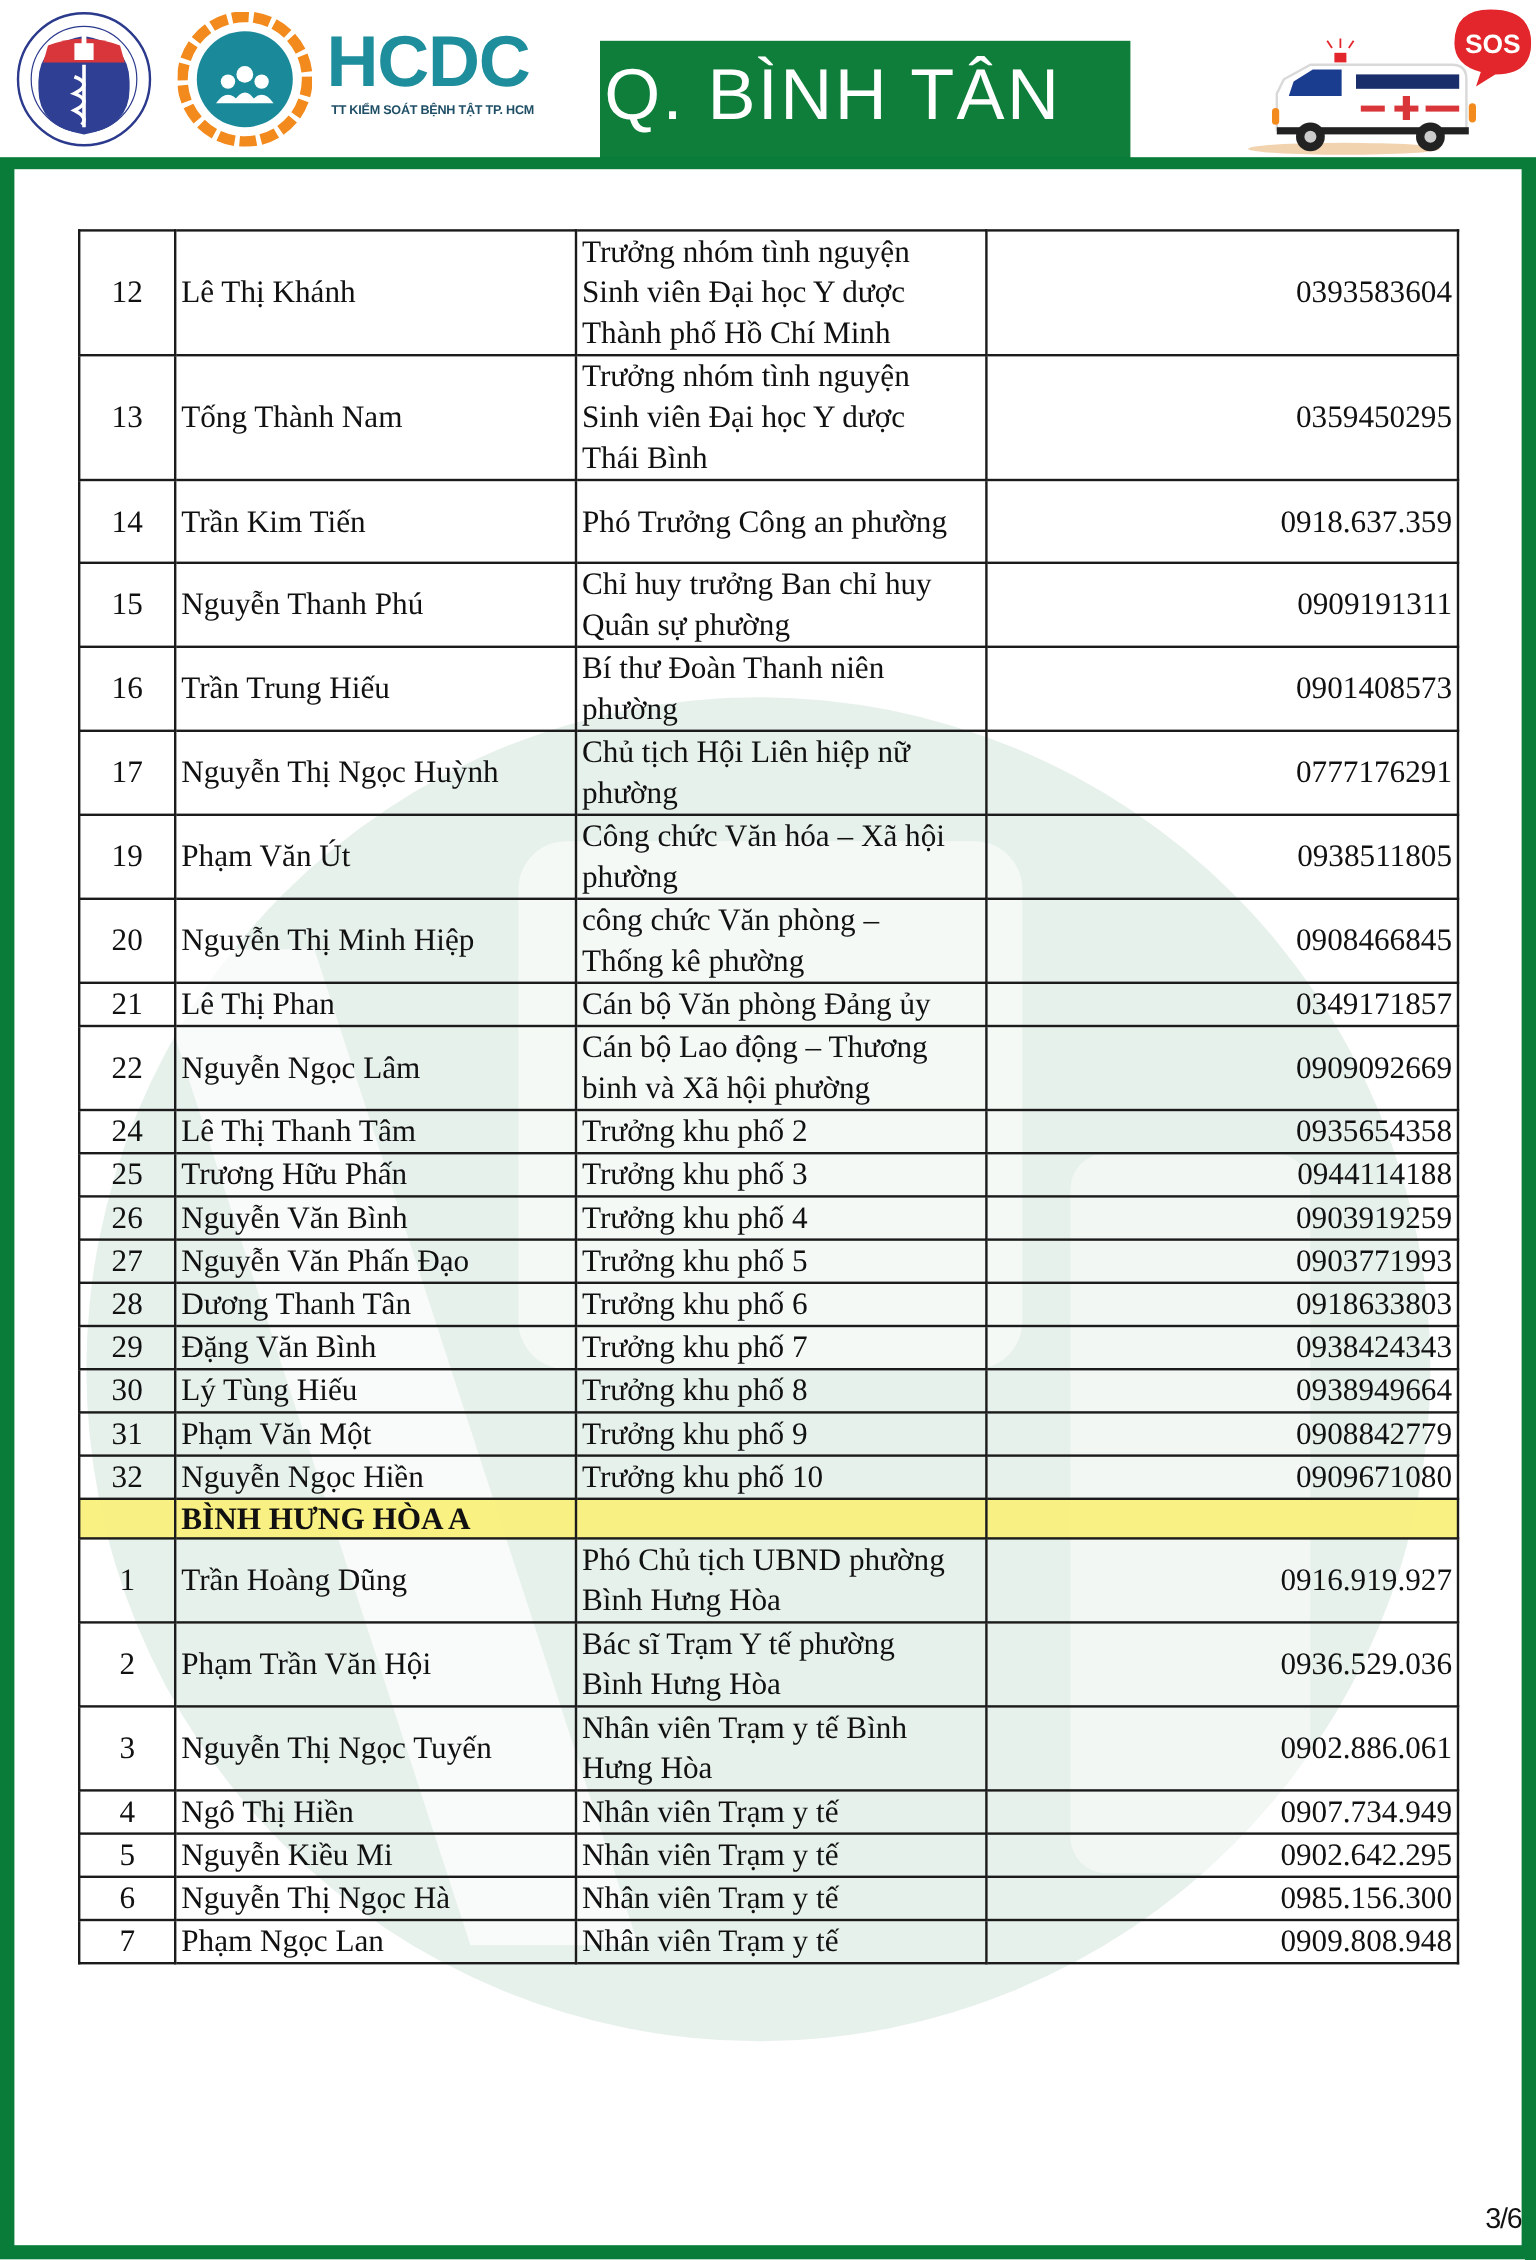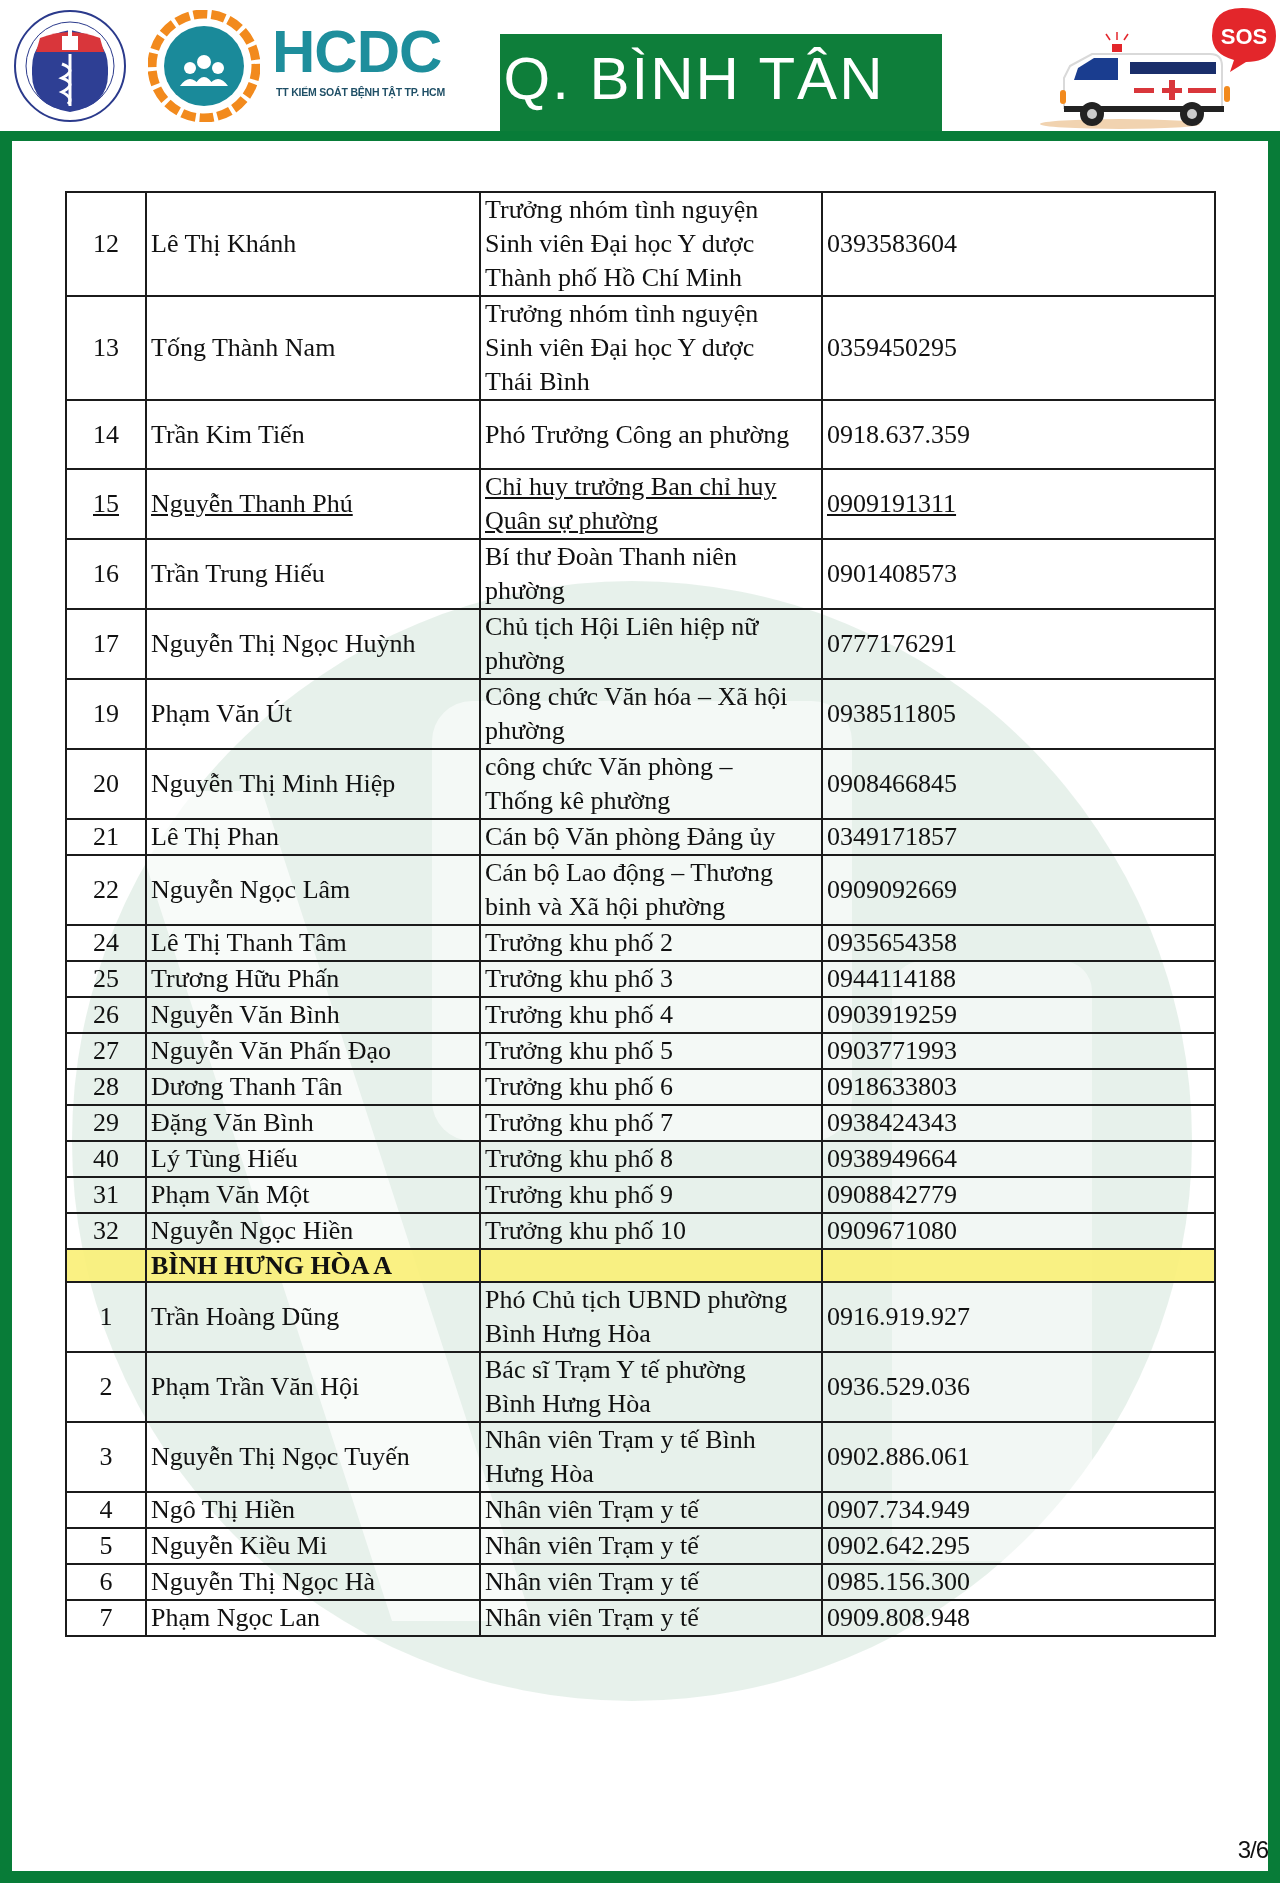--- a/index.html
+++ b/index.html
@@ -21,21 +21,21 @@
   .watermark { position: absolute; left: 0; top: 0; width: 1256px; height: 1730px; pointer-events: none; }
 
   table.roster {
     position: absolute; left: 53px; top: 50px; width: 1151px; border-collapse: collapse;
     font-family: "Liberation Serif", serif; font-size: 26px; color: #111; table-layout: fixed;
   }
   table.roster td { border: 2.5px solid #1b1b1b; padding: 0 4px; line-height: 34px; vertical-align: middle; background: transparent; }
   td.c-no { text-align: center; width: 70px; }
   td.c-name { width: 324px; }
   td.c-role { width: 332px; }
-  td.c-phone { text-align: left; }
+  td.c-phone { text-align: right; }
   tr.section td { background: rgba(250, 240, 120, 0.92); font-weight: bold; height: 31px; line-height: 30px; }
   .role-text { white-space: pre-line; display: block; }
   .page-num { position: absolute; left: 0; width: 1256px; top: 1695px; text-align: right; font-family: "Liberation Sans", sans-serif; font-size: 24px; color: #111; letter-spacing: -1px; }
 </style>
 </head>
 <body>
 
 <div class="header">
   <svg class="dept-logo" viewBox="0 0 116 116">
     <circle cx="58" cy="58" r="55" fill="#fff" stroke="#2b3a8c" stroke-width="2"></circle>
@@ -117,21 +117,21 @@
             <td class="c-phone"><span>0359450295</span></td>
           </tr>
           <tr style="height: 69px; margin-top: 44px;">
             <td class="c-no"><span>14</span></td>
             <td class="c-name"><span>Trần Kim Tiến</span></td>
             <td class="c-role">
               <span class="role-text">Phó Trưởng Công an phường</span>
             </td>
             <td class="c-phone"><span>0918.637.359</span></td>
           </tr>
-          <tr style="height: 69px; text-decoration: underline;">
+          <tr style="height: 69px;">
             <td class="c-no"><span>15</span></td>
             <td class="c-name"><span>Nguyễn Thanh Phú</span></td>
             <td class="c-role">
               <span class="role-text">Chỉ huy trưởng Ban  chỉ huy
 Quân sự phường</span>
             </td>
             <td class="c-phone"><span>0909191311</span></td>
           </tr>
           <tr style="height: 69px;">
             <td class="c-no"><span>16</span></td>
@@ -228,21 +228,21 @@
           </tr>
           <tr style="height: 35px;">
             <td class="c-no"><span>29</span></td>
             <td class="c-name"><span>Đặng Văn Bình</span></td>
             <td class="c-role">
               <span class="role-text">Trưởng khu phố 7</span>
             </td>
             <td class="c-phone"><span>0938424343</span></td>
           </tr>
           <tr style="height: 35px;">
-            <td class="c-no"><span>40</span></td>
+            <td class="c-no"><span>30</span></td>
             <td class="c-name"><span>Lý Tùng Hiếu</span></td>
             <td class="c-role">
               <span class="role-text">Trưởng khu phố 8</span>
             </td>
             <td class="c-phone"><span>0938949664</span></td>
           </tr>
           <tr style="height: 35px;">
             <td class="c-no"><span>31</span></td>
             <td class="c-name"><span>Phạm Văn Một</span></td>
             <td class="c-role">

